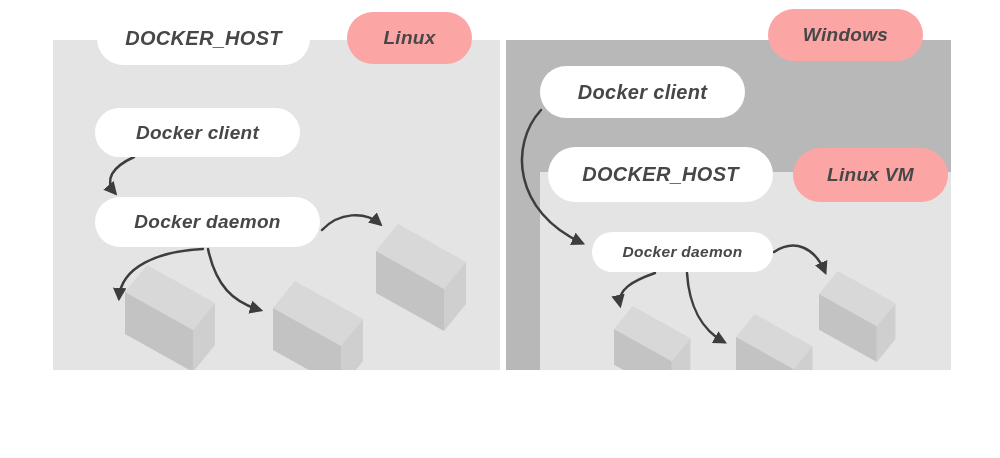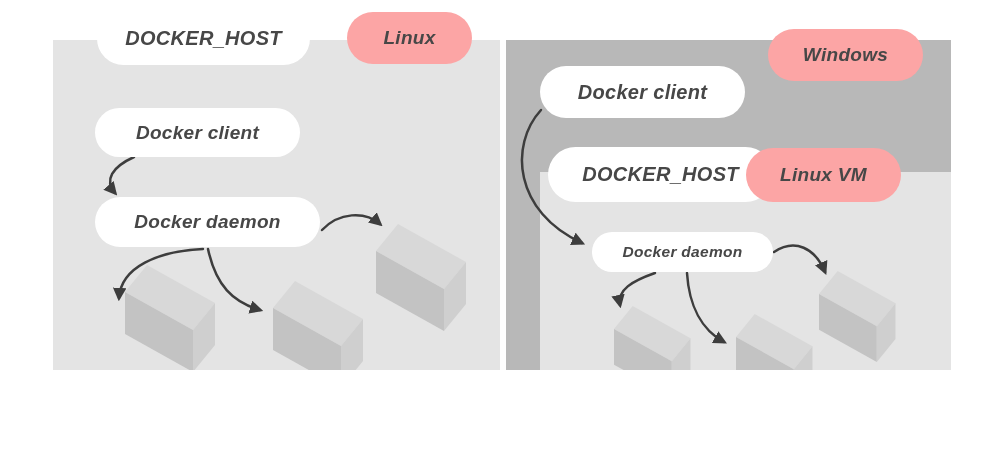--- a/index.html
+++ b/index.html
@@ -98,29 +98,29 @@
   <div class="pill green fs19" style="left:347px;top:12px;width:125px;height:52px;">
     <span>Linux</span>
   </div>
   <div class="pill fs19" style="left:95px;top:108px;width:205px;height:49px;">
     <span>Docker client</span>
   </div>
   <div class="pill fs19" style="left:95px;top:197px;width:225px;height:50px;">
     <span>Docker daemon</span>
   </div>
 
-  <div class="pill green fs19" style="left:768px;top:29px;width:155px;height:52px;">
+  <div class="pill green fs19" style="left:768px;top:9px;width:155px;height:52px;">
     <span>Windows</span>
   </div>
   <div class="pill fs20" style="left:540px;top:66px;width:205px;height:52px;">
     <span>Docker client</span>
   </div>
   <div class="pill fs20" style="left:548px;top:147px;width:225px;height:55px;">
     <span>DOCKER_HOST</span>
   </div>
-  <div class="pill green fs19" style="left:746px;top:148px;width:155px;height:54px;">
+  <div class="pill green fs19" style="left:793px;top:148px;width:155px;height:54px;">
     <span>Linux VM</span>
   </div>
   <div class="pill fs15" style="left:592px;top:232px;width:181px;height:40px;">
     <span>Docker daemon</span>
   </div>
 
 </div>
 
 </body></html>

